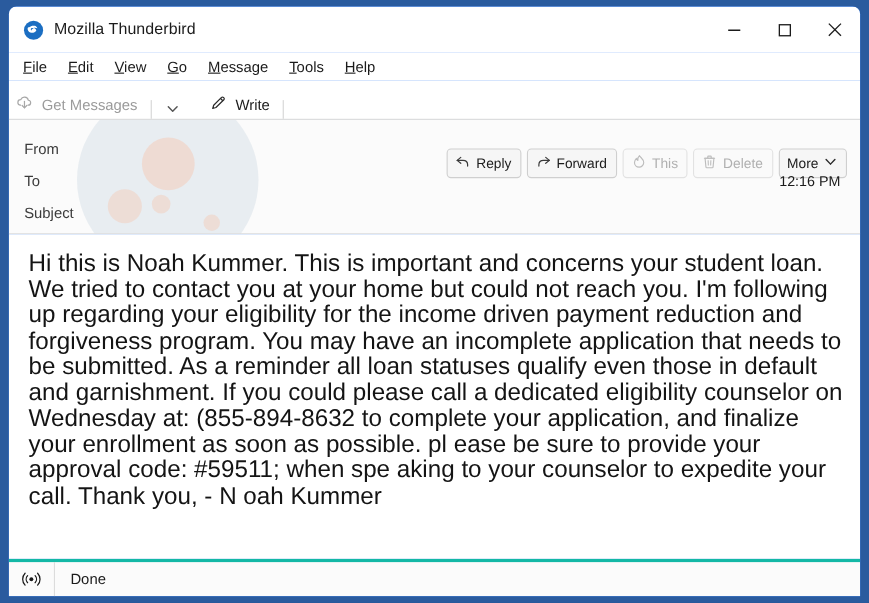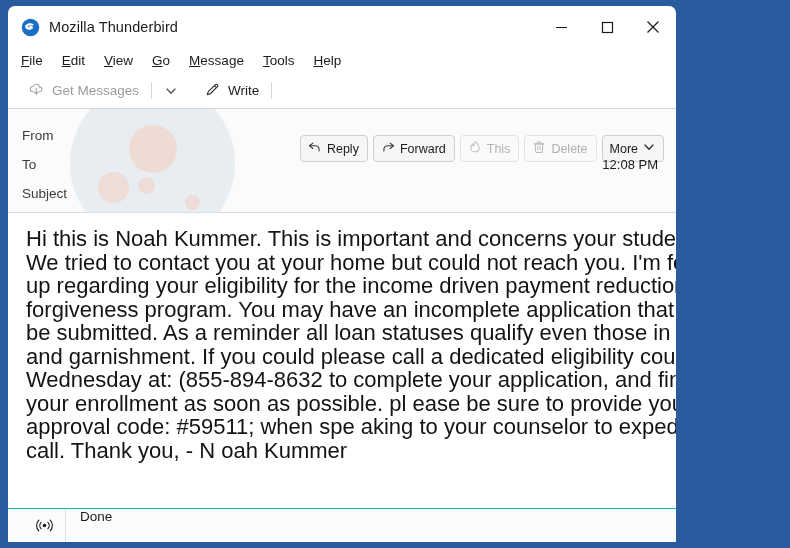--- a/index.html
+++ b/index.html
@@ -16,21 +16,21 @@
     position: absolute;
     left: 0; top: 0;
     width: 790px; height: 548px;
     background: #2a5b9e;
   }
 
   
   #client {
     position: absolute;
     left: 8px; top: 6px;
-    width: 668px; height: 536px;
+    width: 774px; height: 536px;
     background: #3b82f6;
     border-radius: 7px 7px 0 0;
     overflow: hidden;
     display: flex;
     flex-direction: column;
   }
 
   
   #titlebar {
     height: 42px;
@@ -84,22 +84,21 @@
     white-space: nowrap;
     cursor: default;
   }
   .menu-item .ak { text-decoration: underline; }
 
   
   #toolbar {
     height: 36px;
     flex: 0 0 36px;
     display: flex;
-    align-items: center;
-    padding-left: 14px;
+    align-items: flex-end;
     background: #ffffff;
     border-bottom: 1px solid #d7d7d7;
   }
   .tb-btn {
     display: flex;
     align-items: center;
     gap: 7px;
     font-size: 13.5px;
     color: #1b1b1b;
     padding: 3px 6px;
@@ -197,24 +196,23 @@
     line-height: 23.5px;
     color: #141414;
     z-index: 3;
     white-space: pre-wrap;
   }
 
   
   #statusbar {
     flex: 0 0 34px;
     display: flex;
-    align-items: flex-start;
+    align-items: center;
     background: #fbfbfb;
-    border-top: 1px solid #14b8a6;
-    padding-left: 16px;
+    border-top: 3px solid #14b8a6;
   }
   #status-icon {
     width: 42px;
     display: flex;
     align-items: center;
     justify-content: center;
     border-right: 1px solid #dcdcdc;
     height: 100%;
   }
   #status-text {
@@ -370,21 +368,21 @@
         <div class="act-btn">
           <span>More</span>
           <span>
             <svg width="12" height="12" viewBox="0 0 12 12">
               <polyline points="2,4 6,8.2 10,4" fill="none" stroke="#2b2b2b" stroke-width="1.3" stroke-linecap="round" stroke-linejoin="round"></polyline>
             </svg>
           </span>
         </div>
       </div>
 
-      <div id="hdr-time">12:08 PM</div>
+      <div id="hdr-time">12:16 PM</div>
     </div>
 
     <div id="msg-body">
 
       <div id="body-text">Hi this is Noah Kummer. This is important and concerns your student loan. We tried to contact you at your home but could not reach you. I'm following up regarding your eligibility for the income driven payment reduction and forgiveness program. You may have an incomplete application that needs to be submitted. As a reminder all loan statuses qualify even those in default and garnishment. If you could please call a dedicated eligibility counselor on Wednesday at: (855-894-8632 to complete your application, and finalize your enrollment as soon as possible. pl ease be sure to provide your approval code: #59511; when spe aking to your counselor to expedite your call. Thank you, - N oah Kummer</div>
     </div>
 
     <div id="statusbar">
       <div id="status-icon">
         <svg width="19" height="19" viewBox="0 0 20 20">

